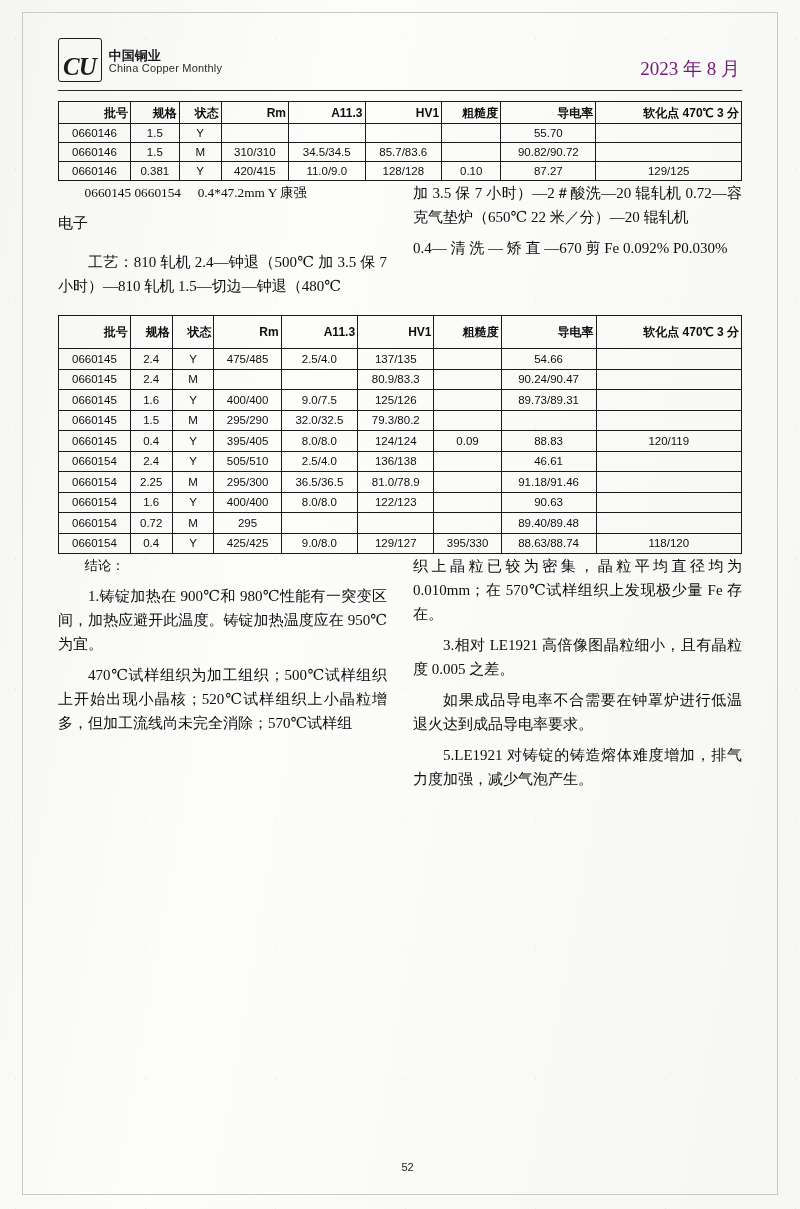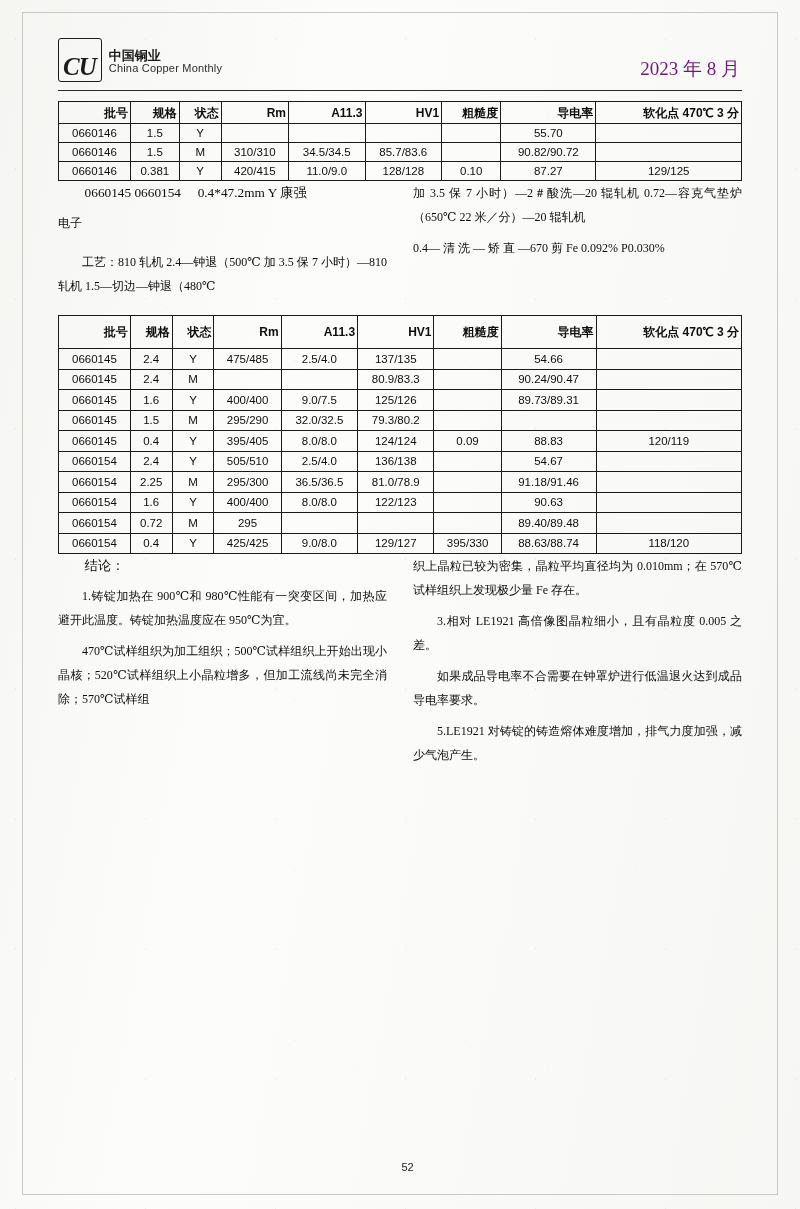--- a/index.html
+++ b/index.html
@@ -122,21 +122,21 @@
   .cols {
     display: flex;
     gap: 26px;
   }
   .col {
     flex: 1 1 0;
     min-width: 0;
   }
   p.para {
     margin: 0 0 7px 0;
-    font-size: 12px;
+    font-size: 15px;
     line-height: 24px;
     text-align: justify;
     text-justify: inter-ideograph;
     text-indent: 2em;
   }
   p.para.noindent { text-indent: 0; }
   p.label {
     margin: 0 0 6px 0;
     font-size: 13.3px;
     line-height: 24px;
@@ -331,21 +331,21 @@
           <td>120/119</td>
         </tr>
         <tr>
           <td>0660154</td>
           <td>2.4</td>
           <td>Y</td>
           <td>505/510</td>
           <td>2.5/4.0</td>
           <td>136/138</td>
           <td></td>
-          <td>54.67</td>
+          <td>46.61</td>
           <td></td>
         </tr>
         <tr>
           <td>0660154</td>
           <td>2.25</td>
           <td>M</td>
           <td>295/300</td>
           <td>36.5/36.5</td>
           <td>81.0/78.9</td>
           <td></td>

